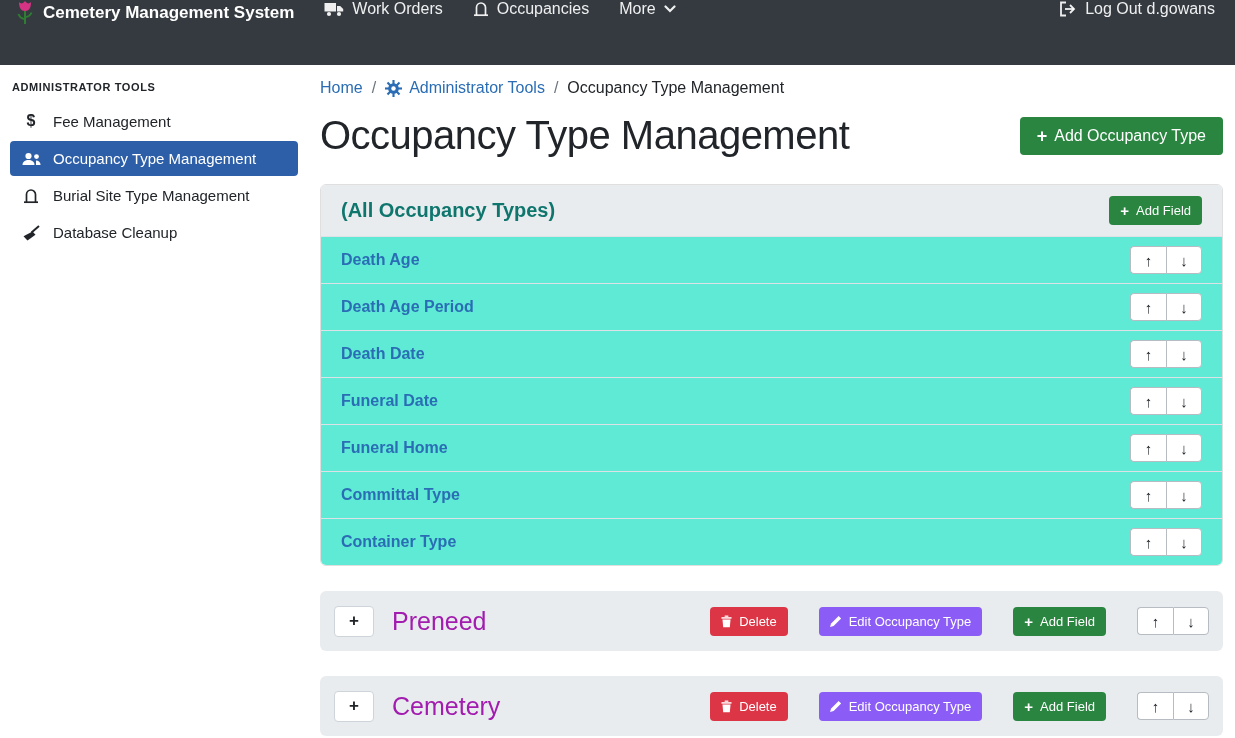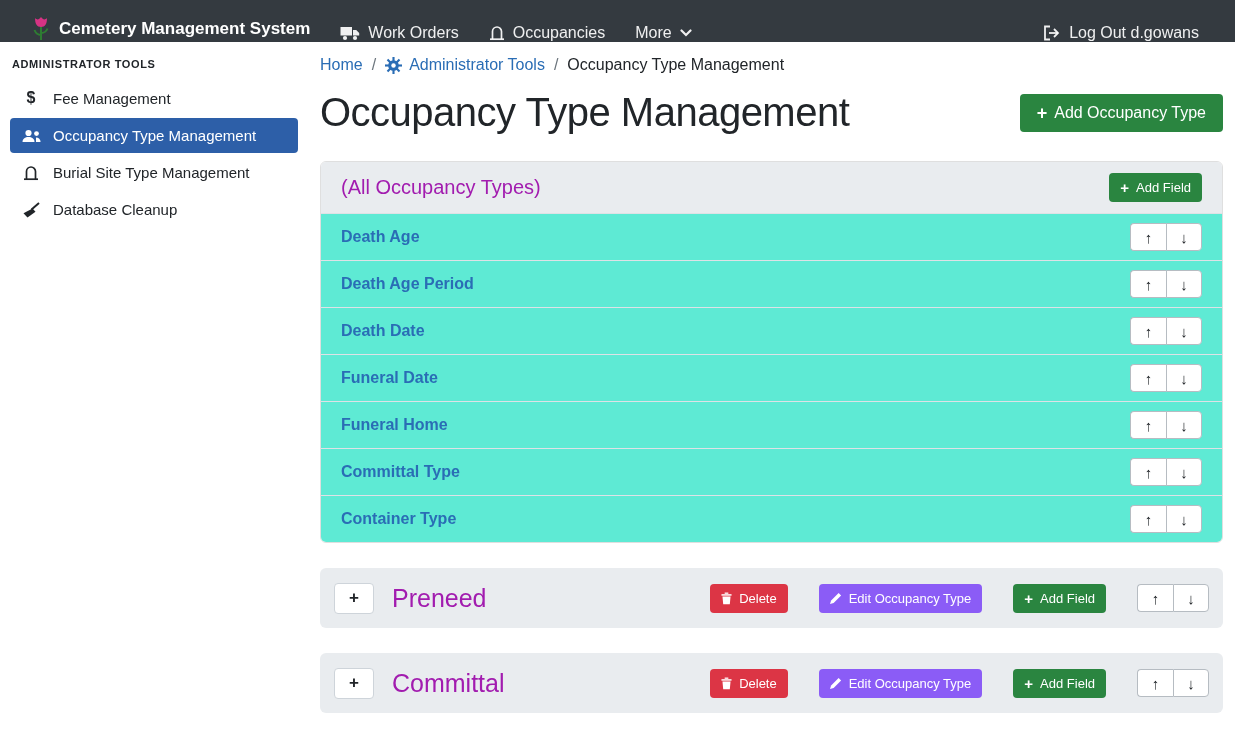--- a/index.html
+++ b/index.html
@@ -4,25 +4,25 @@
 <style>
   * { box-sizing: border-box; margin: 0; padding: 0; }
   html, body { width: 1235px; height: 738px; overflow: hidden; }
   body {
     font-family: "Liberation Sans", "DejaVu Sans", sans-serif;
     background: #fff;
     color: #212529;
   }
   
   .navbar {
-    height: 42px;
+    height: 65px;
     background: #343a40;
     display: flex;
-    align-items: flex-end;
-    padding: 0 32px;
+    align-items: flex-start;
+    padding: 0 16px;
   }
   .brand {
     display: flex;
     align-items: center;
     gap: 9px;
     color: #fff;
     font-weight: 700;
     font-size: 17px;
     cursor: pointer;
   }
@@ -108,21 +108,21 @@
   }
   .card-header {
     background: #e9ecef;
     padding: 10px 20px;
     display: flex;
     align-items: center;
     justify-content: space-between;
     border-bottom: 1px solid #dee2e6;
     min-height: 52px;
   }
-  .card-title { font-size: 20px; font-weight: 400; color: #a21caf; }
+  .card-title { font-size: 20px; font-weight: 700; color: #0f766e; }
   .field-row {
     display: flex;
     align-items: center;
     justify-content: space-between;
     padding: 9px 20px;
     border-bottom: 1px solid #dee2e6;
     background: #5eead4;
   }
   .field-row:last-child { border-bottom: none; }
   .field-link { color: #2a6db5; font-weight: 700; font-size: 16px; cursor: pointer; }
@@ -438,21 +438,21 @@
               <span>↓</span>
             </button>
         </span>
       </span>
     </div>
 
     <div class="type-section">
       <button class="expand-btn">
           <span>+</span>
         </button>
-      <span class="section-title">Committal</span>
+      <span class="section-title">Cemetery</span>
       <span class="section-actions">
         <button class="btn btn-red btn-sm">
           <span class="icn">
             <svg width="11" height="13" viewBox="0 0 12 13" fill="currentColor">
               <rect x="4" y="0" width="4" height="1.4"></rect>
               <rect x="0.5" y="1.8" width="11" height="1.6"></rect>
               <path d="M1.6 4.4 h8.8 l-0.8 8.3 h-7.2 z"></path>
             </svg>
           </span>
           <span>Delete</span>

